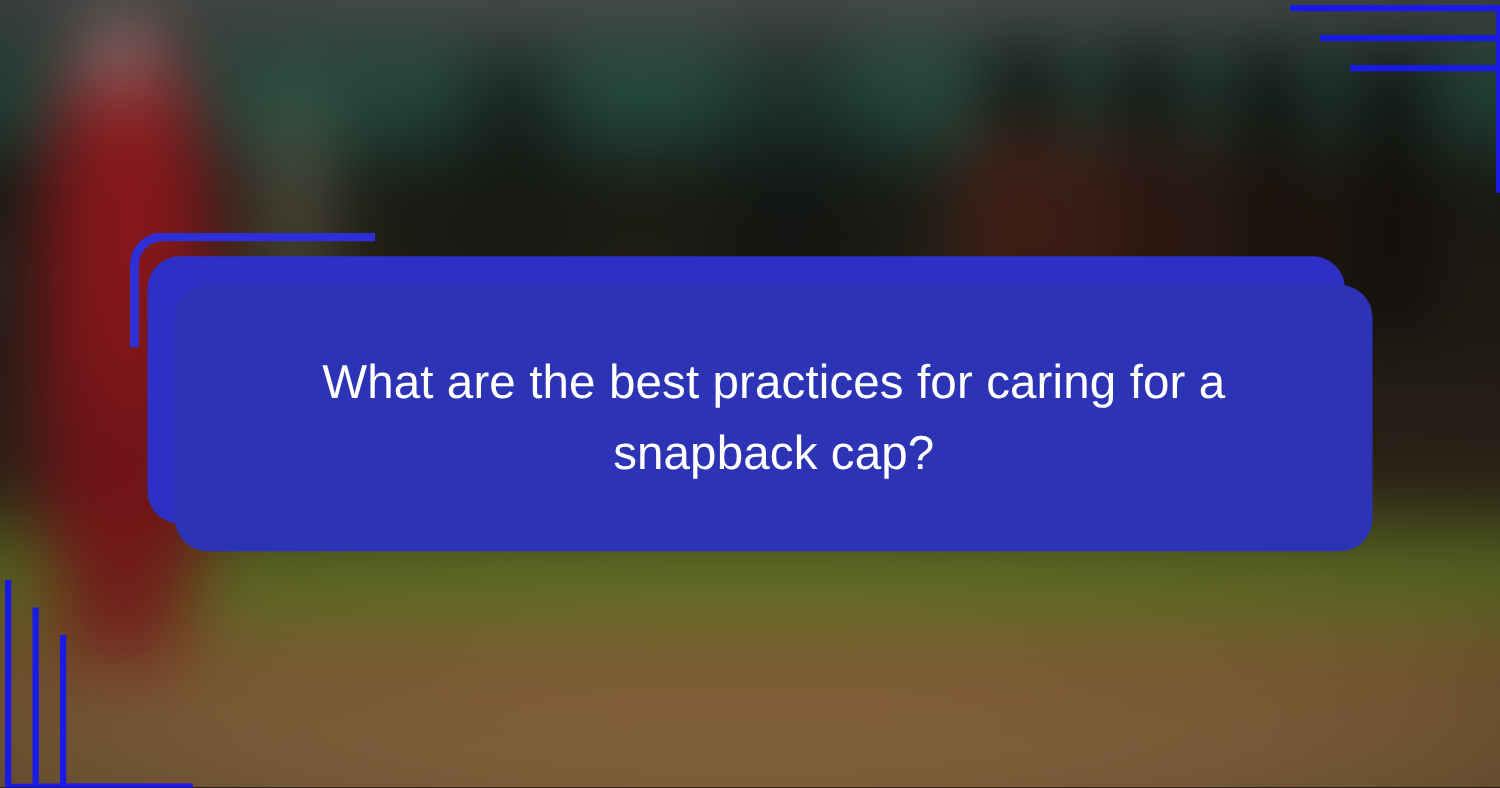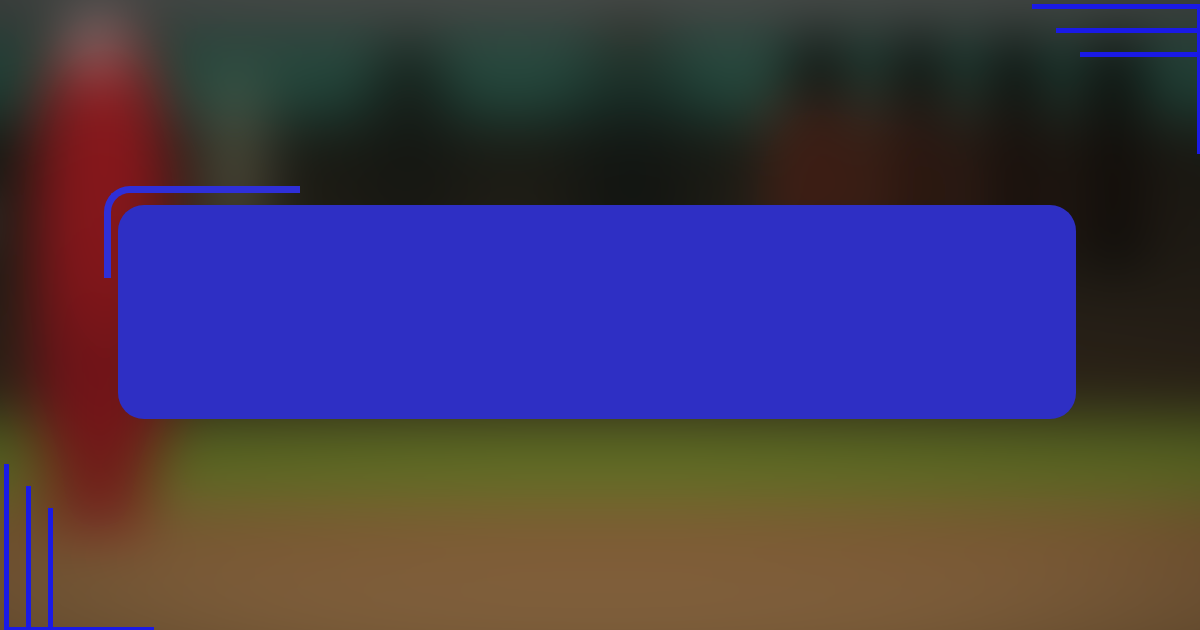--- a/index.html
+++ b/index.html
@@ -226,14 +226,17 @@
   <div class="corner corner-tr-3"></div>
 
   <div class="corner corner-bl-1"></div>
   <div class="corner corner-bl-2"></div>
   <div class="corner corner-bl-3"></div>
 
   <div class="card-bracket"></div>
 
   <div class="card-back"></div>
 
+  <div class="card-front">
+    <h1 class="headline">What are the best practices for caring for a snapback cap?</h1>
+  </div>
 
 </div>
 
 </body></html>

